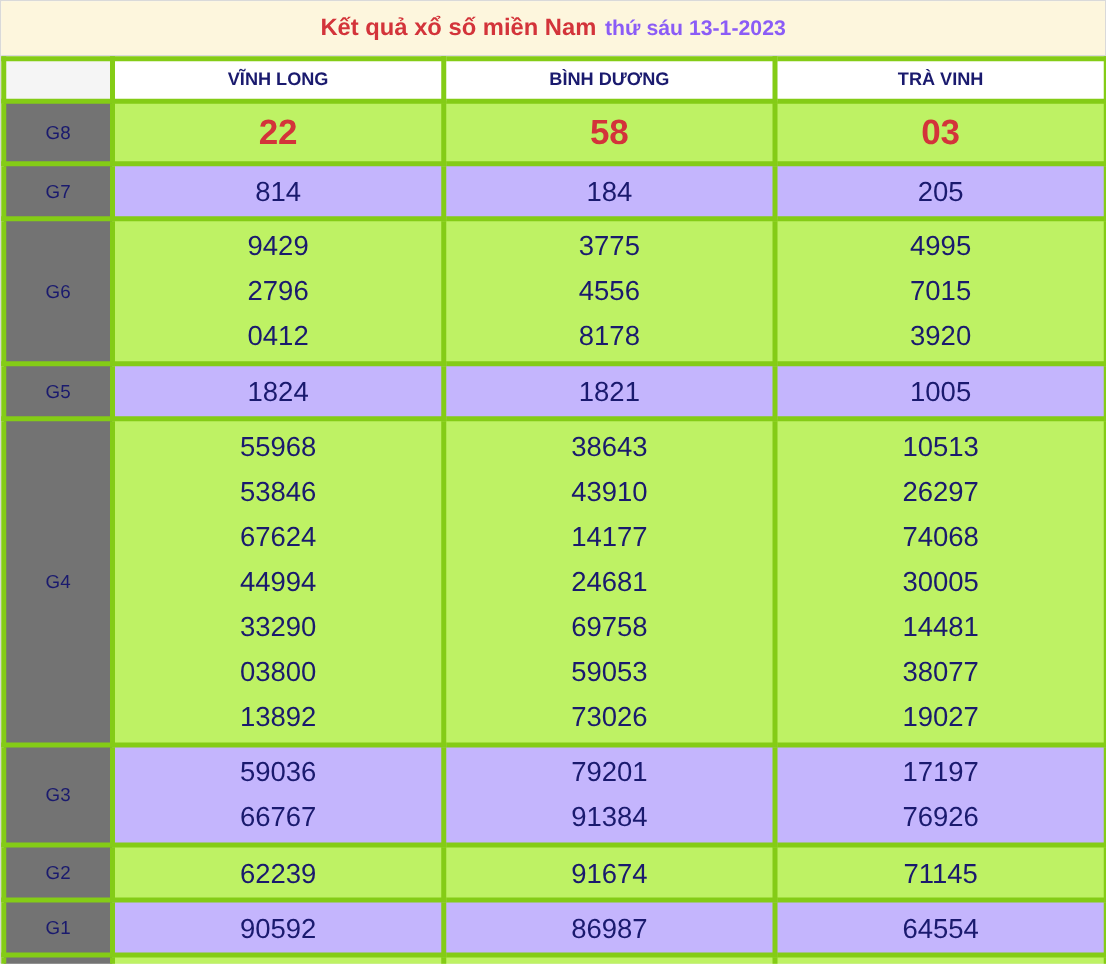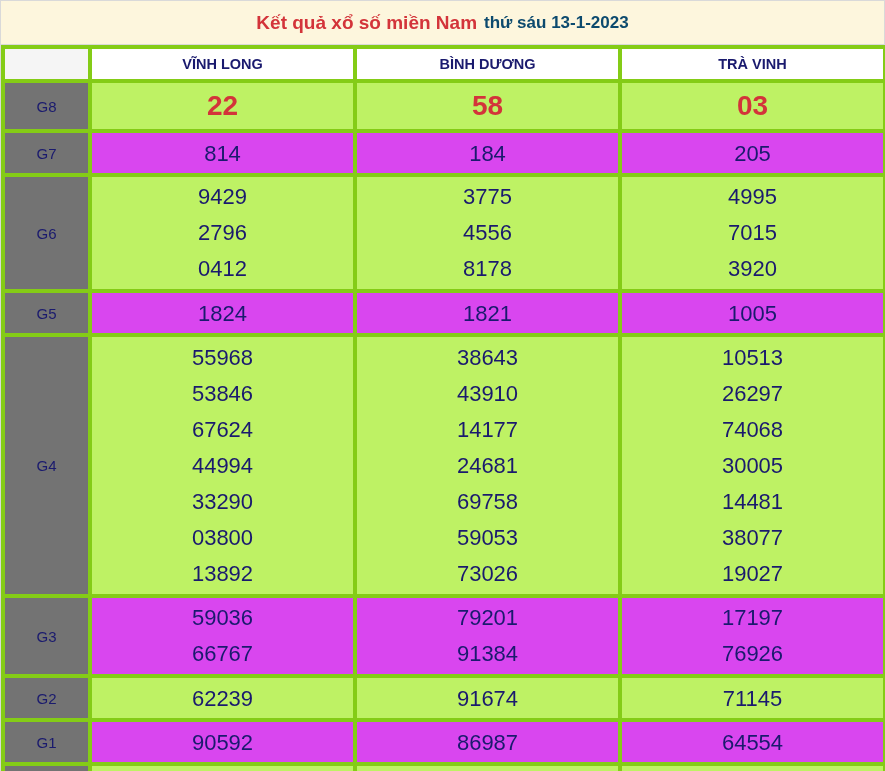--- a/index.html
+++ b/index.html
@@ -30,21 +30,21 @@
     justify-content: center;
     border-bottom: 1px solid #d9d9d9;
     box-sizing: border-box;
   }
   .title-bar .t-main {
     color: #d3343a;
     font-size: 19px;
     font-weight: bold;
   }
   .title-bar .t-date {
-    color: #0c4a6e;
+    color: #8b5cf6;
     font-size: 17px;
     font-weight: bold;
     margin-left: 7px;
   }
   table.lot {
     width: 883px;
     border-collapse: collapse;
     table-layout: fixed;
   }
   table.lot td, table.lot th {
@@ -73,21 +73,21 @@
     font-size: 22px;
     line-height: 37px;
     color: #1a1a6e;
   }
   .num.big {
     font-size: 28px;
     font-weight: bold;
     color: #d3343a;
     line-height: 40px;
   }
-  .row-alt td { background: #d946ef; }
+  .row-alt td { background: #c4b5fd; }
   .row-plain td { background: #bef264; }
   .row-alt td.g-label, .row-plain td.g-label { background: #737373; }
   .stack div { line-height: 36px; }
   .watermark {
     position: absolute;
     left: 4px;
     bottom: 8px;
     font-size: 26px;
     color: rgba(120,120,120,0.30);
     font-weight: bold;

